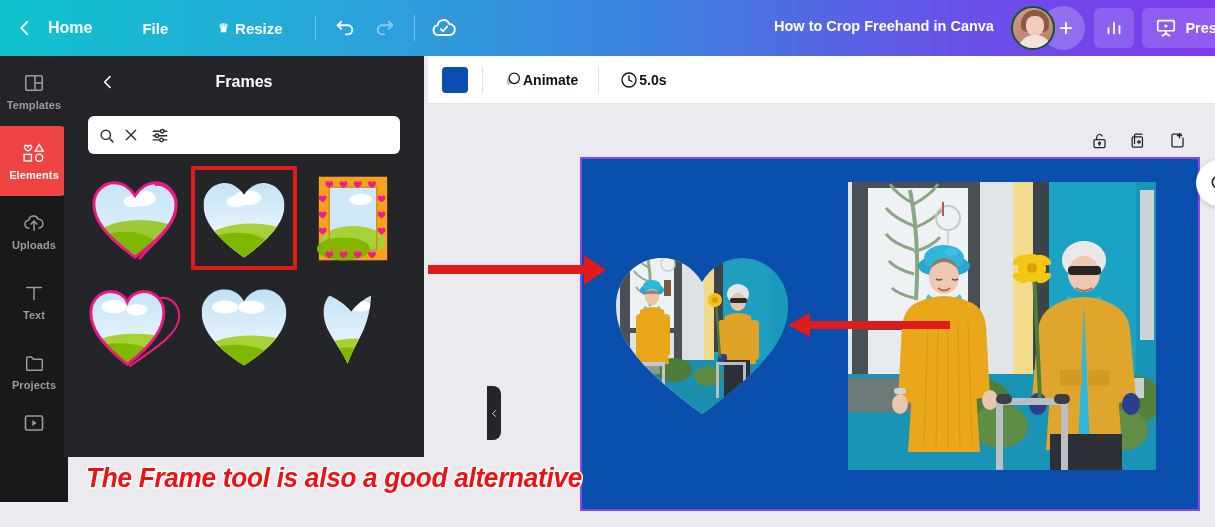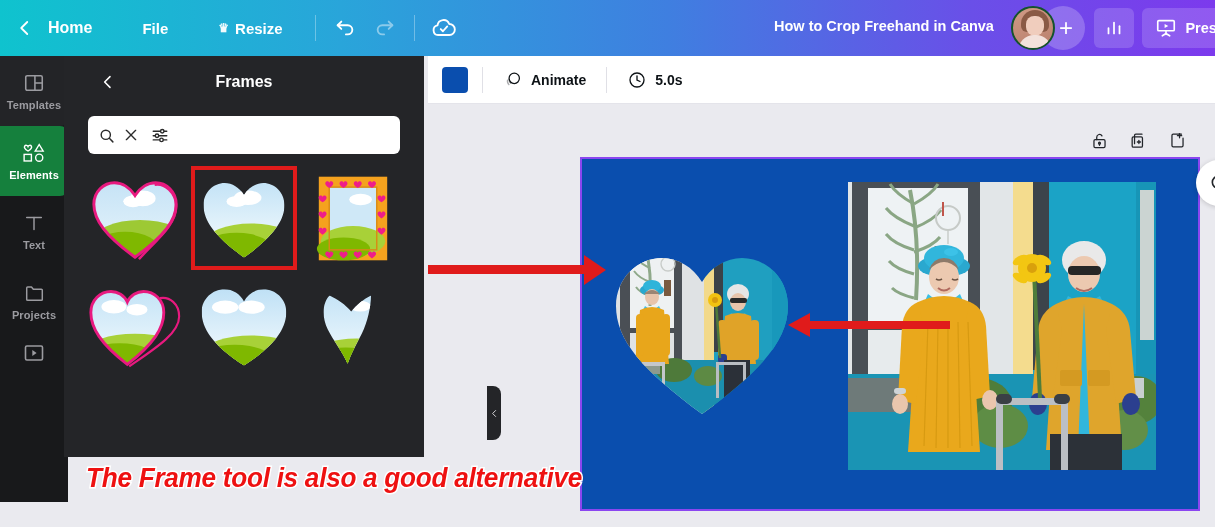--- a/index.html
+++ b/index.html
@@ -76,21 +76,21 @@
   .rail {
     position: absolute; left: 0; top: 56px; width: 68px; height: 446px;
     background: #18191b;
   }
   .rail-item {
     width: 68px; height: 70px;
     display: flex; flex-direction: column; align-items: center; justify-content: center;
     gap: 5px; cursor: pointer; color: #9b9ba0;
   }
   .rail-item .lbl { font-size: 11px; font-weight: bold; letter-spacing: .1px; }
-  .rail-item.active { background: #15803d; color: #fff; border-radius: 0 8px 8px 0; }
+  .rail-item.active { background: #ef4444; color: #fff; border-radius: 0 8px 8px 0; }
   .rail-item.active .lbl { color: #fff; }
   .rail-item.templates { background: #232427; border-radius: 0 0 8px 0; }
   .rail-last { height: 40px; display:flex; align-items:flex-start; justify-content:center; padding-top:8px; color:#9b9ba0;}
 
   
   .panel {
     position: absolute; left: 64px; top: 56px; width: 360px; height: 401px;
     background: #242528;
   }
   .panel-head {
@@ -145,21 +145,21 @@
   }
   .etoolbar {
     height: 48px; background: #fff; display: flex; align-items: center;
     padding-left: 14px; gap: 0; border-bottom: 1px solid #e4e4ea;
   }
   .swatch {
     width: 26px; height: 26px; border-radius: 4px; cursor: pointer;
   }
   .et-div { width: 1px; height: 26px; background: #e0e0e6; margin: 0 14px; }
   .et-btn {
-    display: flex; align-items: center; gap: 8px; cursor: pointer;
+    display: flex; align-items: center; cursor: pointer;
     font-size: 14px; font-weight: bold; color: #0d1216; padding: 5px 6px;
   }
 
   .page-icons {
     position: absolute; left: 1090px; top: 131px; display: flex; gap: 20px;
     z-index: 12; color: #22252a;
   }
   .pi { cursor: pointer; display:flex; align-items:center; justify-content:center;}
 
   .page {
@@ -289,20 +289,28 @@
     <div class="rail-item active">
       <svg width="26" height="22" viewBox="0 0 30 24" fill="none" stroke="currentColor" stroke-width="1.6">
         <path d="M4.2 4.1c1-1.5 3.3-1.2 3.9.4.6-1.6 2.9-1.9 3.9-.4.9 1.4-.3 3.3-3.9 5.6C4.5 7.4 3.3 5.5 4.2 4.1z"></path>
         <path d="M21 2.2 L25.6 9.8 L16.4 9.8 Z"></path>
         <rect x="3.6" y="13.6" width="8.4" height="7.6"></rect>
         <circle cx="21" cy="17.4" r="4.1"></circle>
       </svg>
       <span class="lbl">Elements</span>
     </div>
 
+    <div class="rail-item">
+      <svg width="24" height="22" viewBox="0 0 24 24" fill="none" stroke="currentColor" stroke-width="1.6" stroke-linecap="round" stroke-linejoin="round">
+        <path d="M6.6 17.6A4.3 4.3 0 0 1 6.2 9a5.4 5.4 0 0 1 10.4-1.2A4 4 0 0 1 17 17.6"></path>
+        <line x1="12" y1="20" x2="12" y2="10"></line>
+          <polyline points="8.8 13 12 9.8 15.2 13"></polyline>
+      </svg>
+      <span class="lbl">Uploads</span>
+    </div>
 
     <div class="rail-item">
       <svg width="22" height="22" viewBox="0 0 24 24" fill="none" stroke="currentColor" stroke-width="1.6" stroke-linecap="round">
         <line x1="4" y1="6" x2="20" y2="6"></line>
           <line x1="12" y1="6" x2="12" y2="19"></line>
       </svg>
       <span class="lbl">Text</span>
     </div>
 
     <div class="rail-item">

